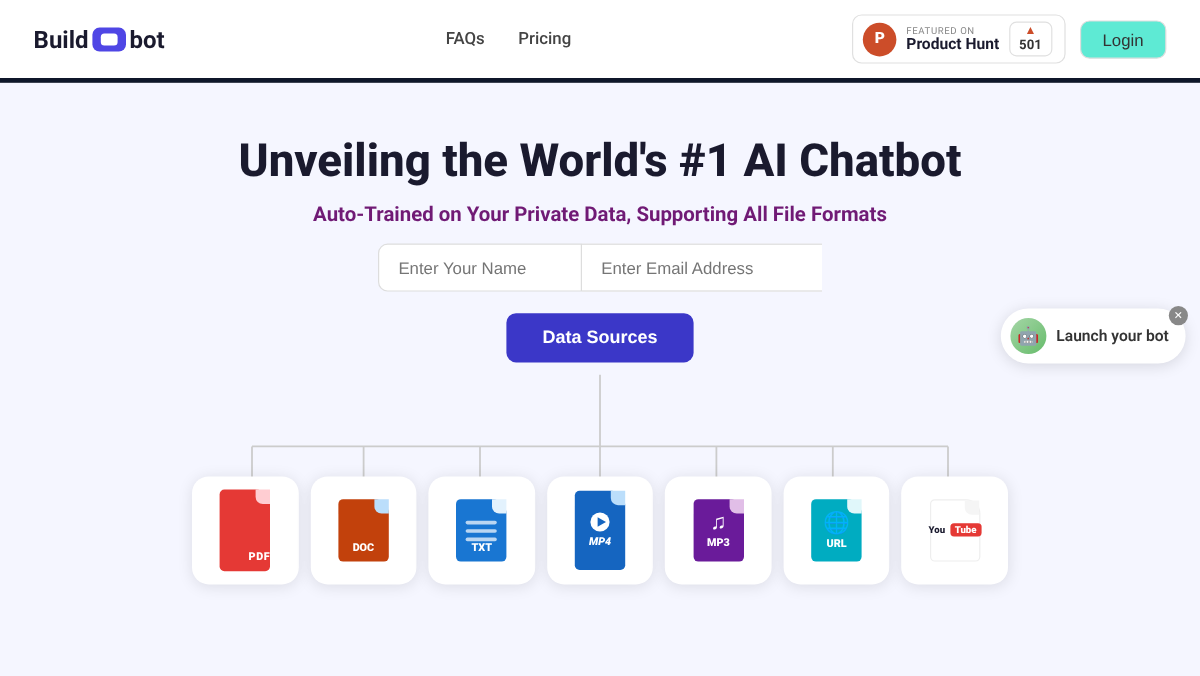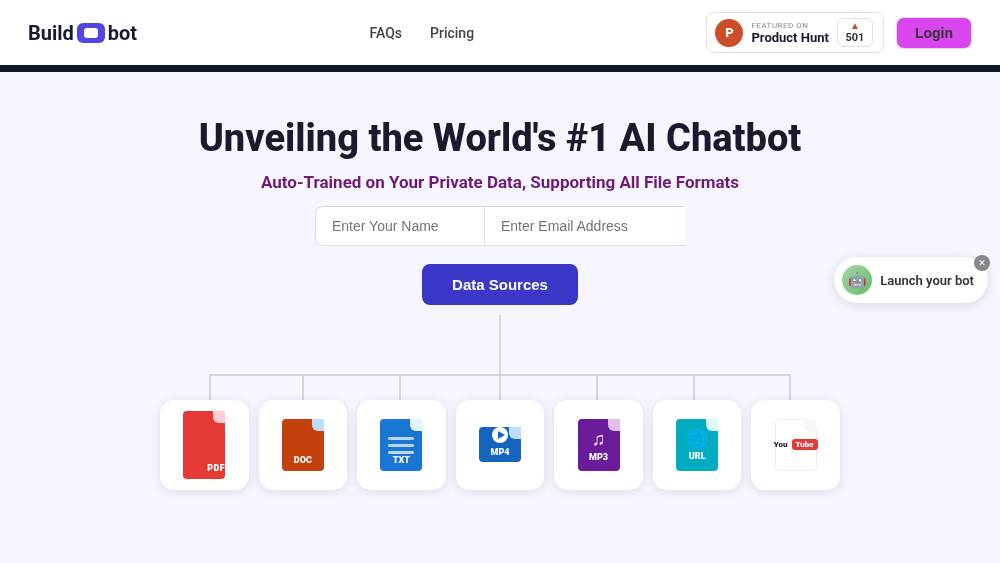--- a/index.html
+++ b/index.html
@@ -12,21 +12,21 @@
       position: relative;
     }
 
     
     .navbar {
       display: flex;
       align-items: center;
       justify-content: space-between;
       padding: 12px 28px;
       background: #fff;
-      border-bottom: 7px solid #0f172a;
+      border-bottom: 4px solid #0f172a;
       position: relative;
       z-index: 10;
     }
     .logo {
       display: flex;
       align-items: center;
       gap: 2px;
       font-size: 20px;
       font-weight: 700;
       color: #1a1a2e;
@@ -113,26 +113,26 @@
       color: #cc4d29;
       font-size: 10px;
       line-height: 1;
     }
     .ph-count {
       font-size: 11px;
       font-weight: 700;
       color: #333;
     }
     .btn-login {
-      background: #d946ef;
+      background: #5eead4;
       border: 1.5px solid #ddd;
       border-radius: 8px;
       padding: 7px 18px;
       font-size: 14px;
-      font-weight: 700;
+      font-weight: 400;
       color: #333;
       cursor: pointer;
     }
 
     
     .hero {
       text-align: center;
       padding: 44px 20px 10px;
     }
     .hero h1 {
@@ -328,29 +328,30 @@
     .txt-line {
       height: 3px;
       background: #fff;
       opacity: 0.7;
       border-radius: 2px;
       margin-bottom: 4px;
     }
     .txt-label { color: #fff; font-size: 9px; font-weight: 900; }
     
     .mp4-icon-body {
-      width: 42px; height: 35px;
+      width: 42px; height: 66px;
       background: #1565c0;
       border-radius: 4px 12px 4px 4px;
       display: flex;
       align-items: center;
-      justify-content: flex-start;
+      justify-content: center;
       position: relative;
       flex-direction: column;
       gap: 2px;
+      font-style: italic;
     }
     .mp4-icon-body::before {
       content: '';
       position: absolute;
       top: 0; right: 0;
       width: 12px; height: 12px;
       background: #bbdefb;
       border-radius: 0 0 0 6px;
     }
     .mp4-play {

